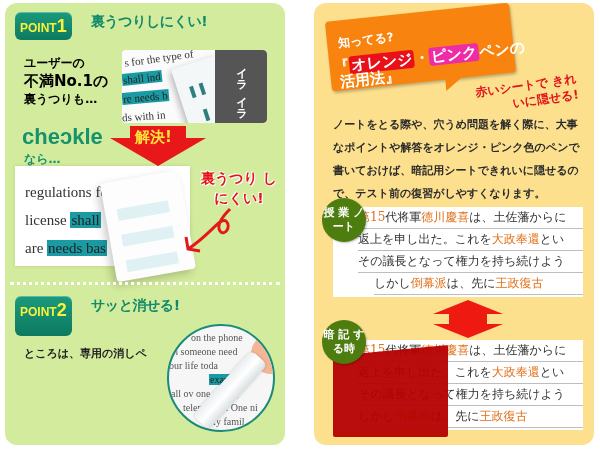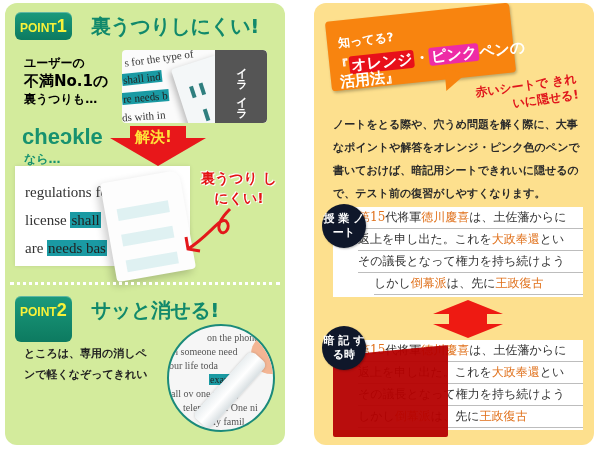--- a/index.html
+++ b/index.html
@@ -8,21 +8,21 @@
   .abs { position:absolute; }
 
   
   .left-panel { left:5px; top:3px; width:280px; height:442px; background:#d3eb9c;
                 border-radius:12px; }
   .point-badge { background:linear-gradient(#1a9a7c,#0d7a60); border-radius:6px; color:#f8f23a;
                  font-family:"Liberation Sans", sans-serif; font-weight:bold; padding:0 5px;
                  box-shadow: inset 0 1px 0 rgba(255,255,255,.3); }
   .point-badge .w { font-size:12px; }
   .point-badge .n { font-size:18px; }
-  .point-title { color:#11896b; font-weight:bold; font-size:20px; letter-spacing:-0.5px; white-space:nowrap; }
+  .point-title { color:#11896b; font-weight:bold; font-size:14px; letter-spacing:-0.5px; white-space:nowrap; }
   .lead { color:#000000; font-weight:bold; font-size:12px; line-height:18px; }
   .lead .big { font-size:15px; }
   .brand { color:#17926f; font-family:"Liberation Sans", sans-serif; font-weight:bold; font-size:22px; letter-spacing:0; }
   .brand-sub { color:#17926f; font-weight:bold; font-size:12px; }
 
   .photo1 { left:122px; top:50px; width:145px; height:73px; background:#fbfbfb; border-radius:4px; overflow:hidden; }
   .photo1 .dark { position:absolute; right:0; top:0; width:52px; height:73px; background:#555555; border-radius:0 4px 4px 0; }
   .photo1 .dark span { color:#fff; font-weight:bold; font-size:11px; position:absolute; writing-mode:vertical-rl; }
   .photo1 .txt { position:absolute; font-family:"Liberation Serif", serif; font-size:11px; color:#333; white-space:nowrap; }
   .hl { background:#1a9aa3; color:#222; padding:0 1px; }
@@ -67,23 +67,23 @@
   .red-note { left:468px; top:78px; color:#e0151b; font-weight:bold; font-size:12px; line-height:16px; transform:rotate(-8deg);
               font-family:"DejaVu Sans", sans-serif; }
 
   .explain { left:333px; top:113px; width:255px; color:#2a2a2a; font-weight:bold; font-size:11px; line-height:23px; }
 
   .note-card { left:333px; top:207px; width:250px; height:90px; background:#ffffff; }
   .note-line { position:absolute; left:25px; right:0; height:21px; border-bottom:1px solid #bdbdbd; font-size:12px; color:#333;
                white-space:nowrap; overflow:hidden; line-height:20px; font-family:"DejaVu Serif", serif; }
   .note-line .o { color:#e0701a; }
   .note-card2 { left:333px; top:340px; width:250px; height:90px; background:#ffffff; }
-  .round-badge { width:44px; height:44px; border-radius:50%; background:#0f172a; color:#fff; font-weight:bold; font-size:11px;
+  .round-badge { width:44px; height:44px; border-radius:50%; background:#4d7c0f; color:#fff; font-weight:bold; font-size:11px;
                  line-height:14px; text-align:center; display:flex; align-items:center; justify-content:center;
-                 box-shadow:1px 1px 2px rgba(0,0,0,.25);margin-top:6px; }
+                 box-shadow:1px 1px 2px rgba(0,0,0,.25); }
   .red-sheet { left:333px; top:345px; width:115px; height:92px; background:#b50000; opacity:.95;
                clip-path:polygon(0 12%, 100% 0, 100% 100%, 0 100%); border-radius:2px; }
   .swap-arrow { left:427px; top:300px; width:82px; height:38px; }
 </style>
 </head>
 <body>
 
 <div class="abs left-panel"></div>
 
 <div class="abs point-badge" style="left:15px;top:12px;height:28px;line-height:28px;">
@@ -132,32 +132,31 @@
 </div>
 
 <div class="abs callout-red" style="width:78px;">裏うつり しにくい!</div>
 <svg class="abs" style="left:180px;top:205px;width:60px;height:55px;" viewBox="0 0 60 55">
   <path d="M50,4 C44,10 36,20 40,26 C44,32 52,22 46,16 C40,12 30,30 8,44" stroke="#e3181b" stroke-width="3" fill="none"></path>
   <polyline points="6,32 8,44 20,46" stroke="#e3181b" stroke-width="3" fill="none"></polyline>
 </svg>
 
 <div class="abs dots"></div>
 
-<div class="abs point-badge" style="left:15px;top:296px;height:46px;line-height:28px;">
+<div class="abs point-badge" style="left:15px;top:296px;height:40px;line-height:28px;">
   <span class="w">POINT</span><span class="n">2</span>
 </div>
 <div class="abs point-title" style="left:91px;top:297px;">サッと消せる!</div>
 
 <div class="abs body2">
   <div>ところは、専用の消しペ</div>
-  <div>ンで軽くなぞってきれい</div>
 </div>
 
 <div class="abs circle-photo">
-  <div class="t" style="left:38px;top:6px;">on the phone</div>
+  <div class="t" style="left:22px;top:6px;">on the phone</div>
   <div class="t" style="left:4px;top:20px;">n someone need</div>
   <div class="t" style="left:0;top:34px;">our life toda</div>
   <div class="t" style="left:14px;top:48px;margin-left:26px;"><span class="hl">example,</span></div>
   <div class="t" style="left:2px;top:62px;">all ov  one world,</div>
   <div class="t" style="left:14px;top:76px;">telephones.  One ni</div>
   <div class="t" style="left:38px;top:90px;">My famil</div>
   <div class="finger"></div>
   <div class="pen"></div>
 </div>
 

